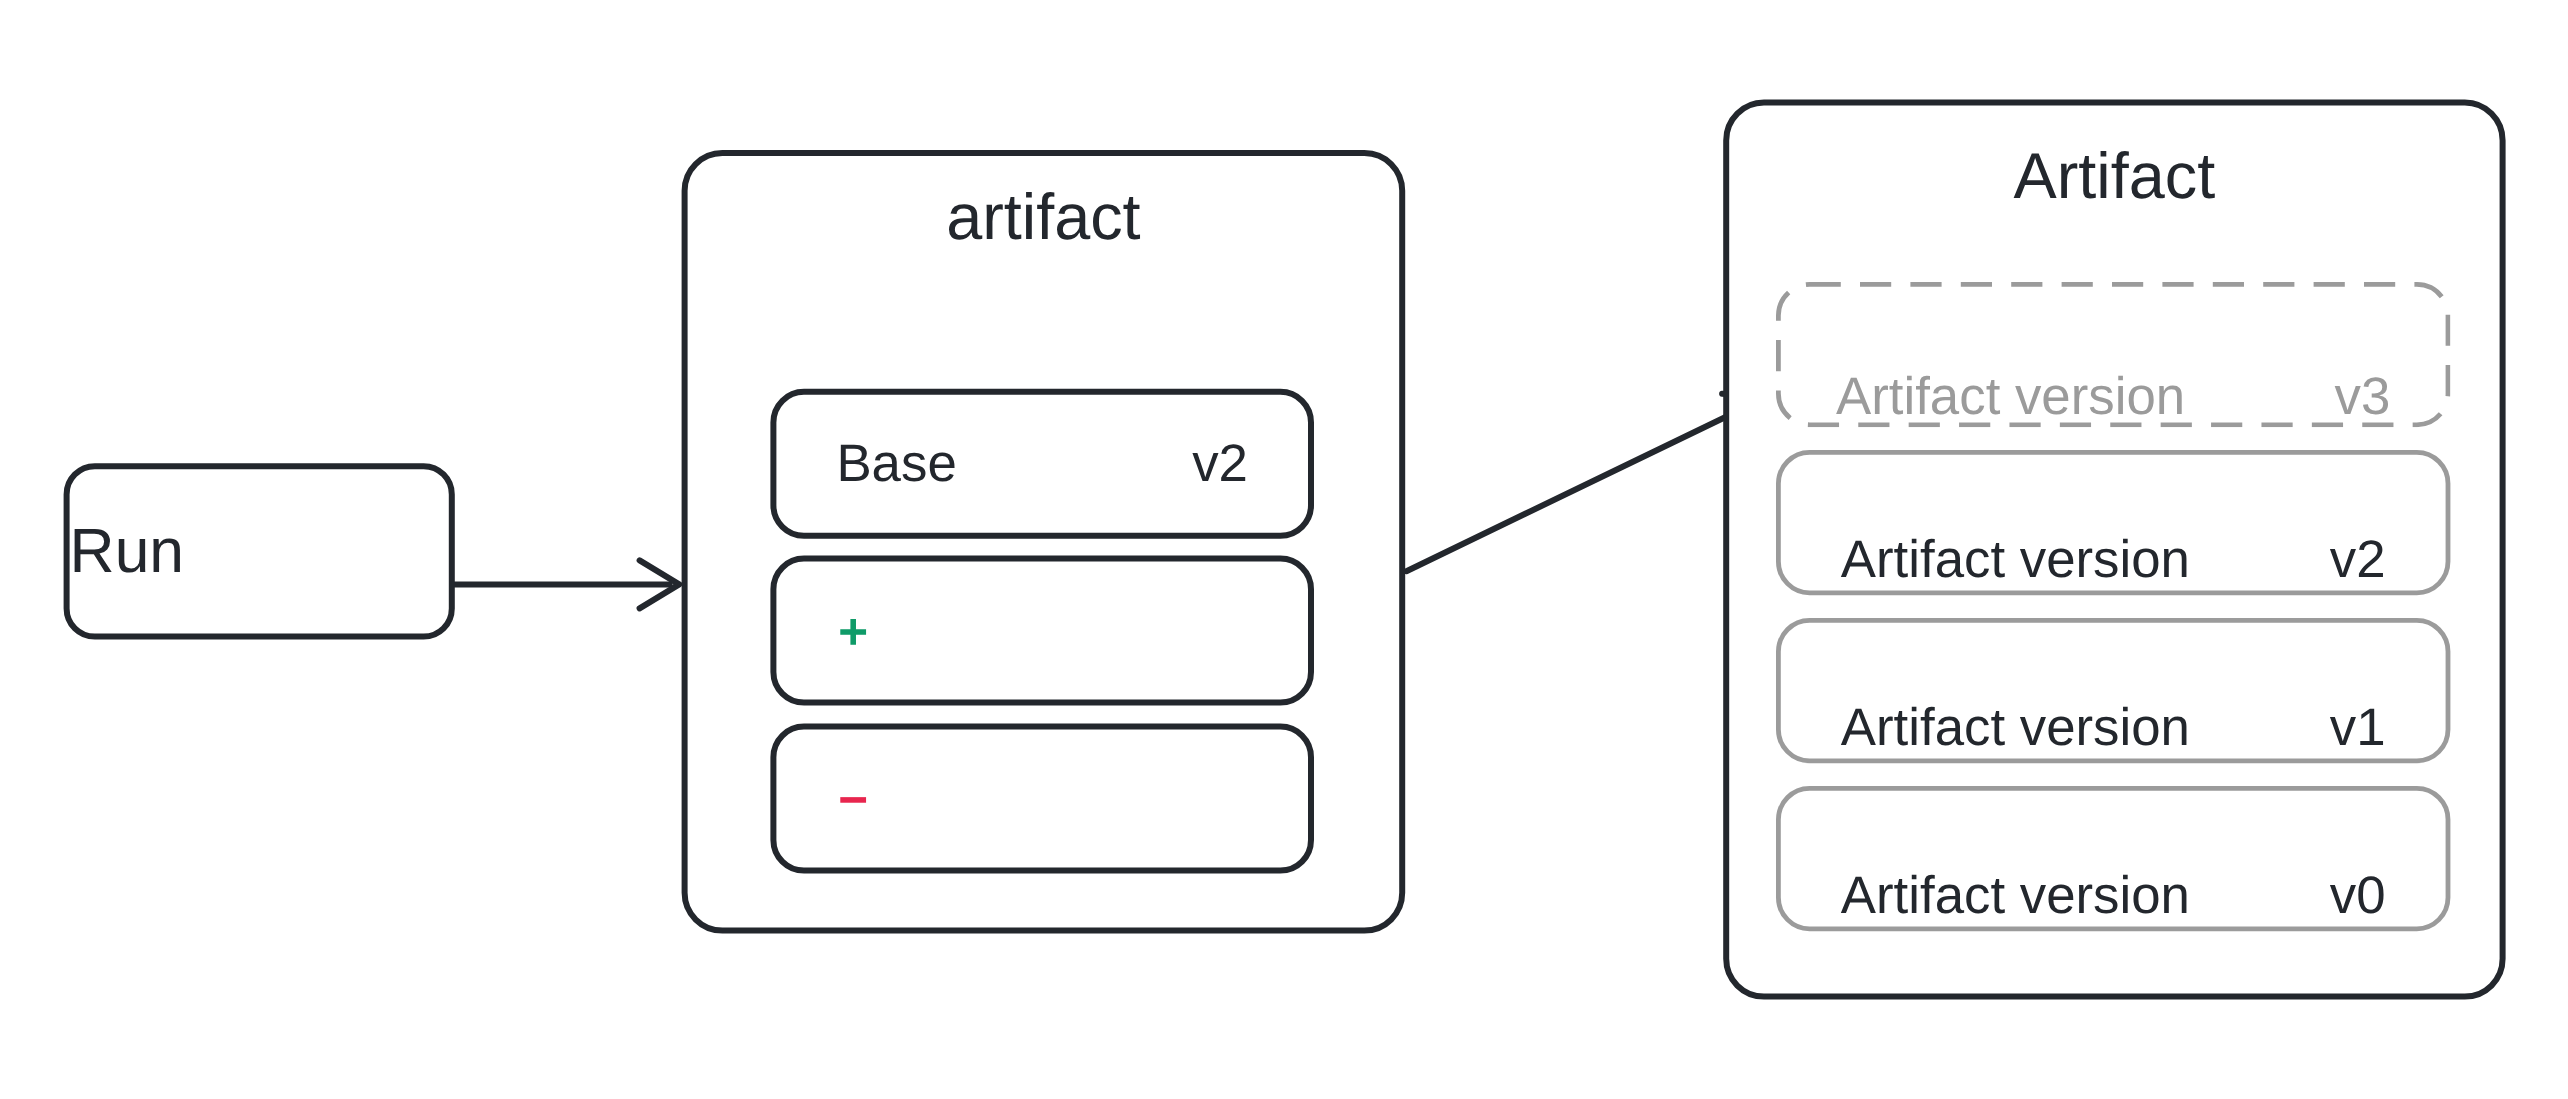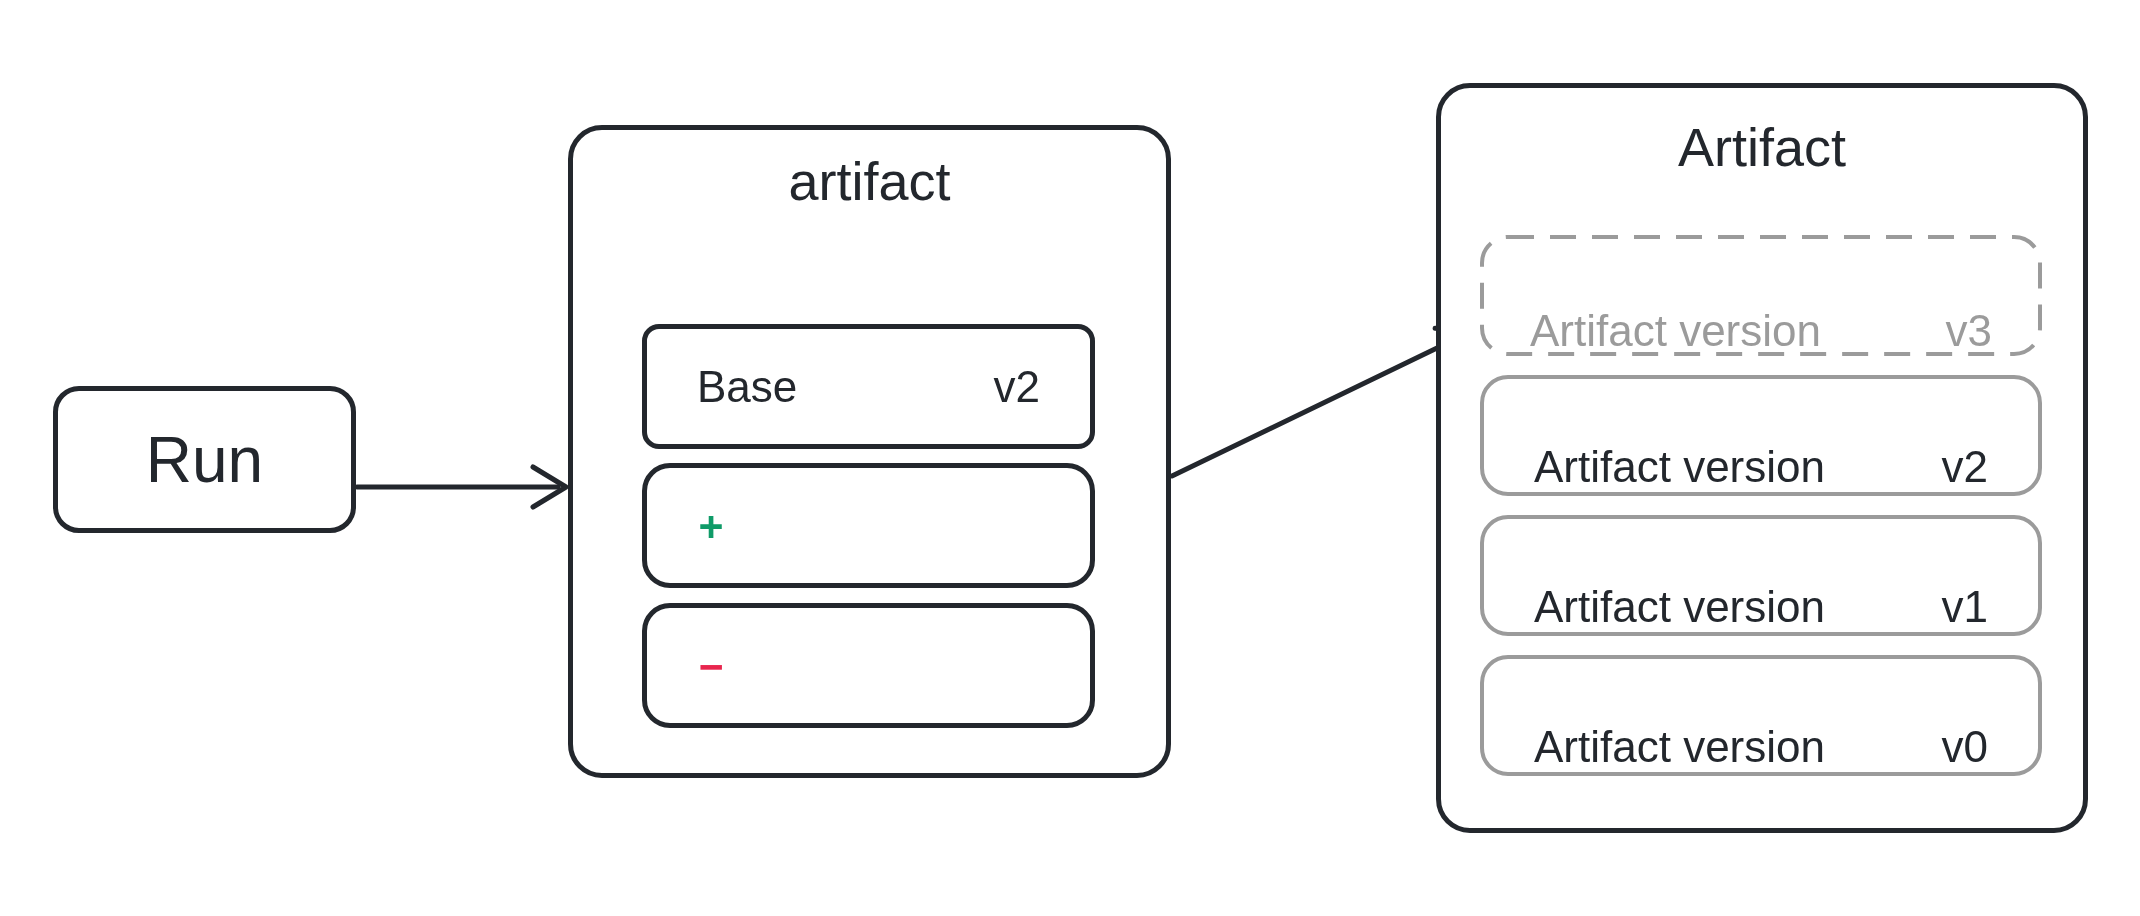--- a/index.html
+++ b/index.html
@@ -11,43 +11,43 @@
     overflow:hidden;
   }
   .connectors { position:absolute; left:0; top:0; width:2140px; height:916px; pointer-events:none; }
   .connector { stroke:var(--ink,#23272d); stroke-width:5; fill:none; stroke-linecap:round; stroke-linejoin:round; }
 
   .node {
     position:absolute; background:#ffffff; box-sizing:border-box;
     border:5px solid var(--ink,#23272d);
   }
   .run {
-    left:53px; top:386px; width:303px; height:147px; border-radius:26px;
-    display:flex; align-items:center; justify-content:center;
-    font-size:64px;
+    left:53px; top:386px; width:326px; height:147px; border-radius:26px;
+    display:flex; align-items:center; justify-content:flex-start;
+    font-size:52px;
   }
   .incremental { left:568px; top:125px; width:603px; height:653px; border-radius:34px; }
   .artifact    { left:1436px; top:83px; width:652px; height:750px; border-radius:34px; }
 
   .node-title {
     position:absolute; left:0; right:0; text-align:center;
     font-size:54px; line-height:1.16;
   }
   .incremental .node-title { top:20px; }
   .artifact .node-title { top:28px; }
   .title-line { display:block; }
 
   
   .entry {
     position:absolute; left:69px; width:453px; height:125px;
     border:5px solid var(--ink,#23272d); border-radius:28px;
     box-sizing:border-box; background:#ffffff;
     display:flex; align-items:center;
   }
-  .base-entry { top:194px; justify-content:space-between; padding:0 50px; font-size:44px;border-radius:17px; }
+  .base-entry { top:194px; justify-content:space-between; padding:0 50px; font-size:44px; }
   .diff { font-family:"DejaVu Sans Mono", monospace; font-size:40px; padding-left:52px; }
   .diff .sign { font-weight:bold; margin-right:24px; }
   .entry.add { top:333px; color:var(--green,#0f9b68); }
   .entry.remove { top:473px; color:var(--red,#e8254e); }
 
   
   .version-row {
     position:absolute; left:39px; width:562px; height:121px;
     box-sizing:border-box; border-radius:28px; background:#ffffff;
     display:flex; align-items:flex-end; justify-content:space-between;

